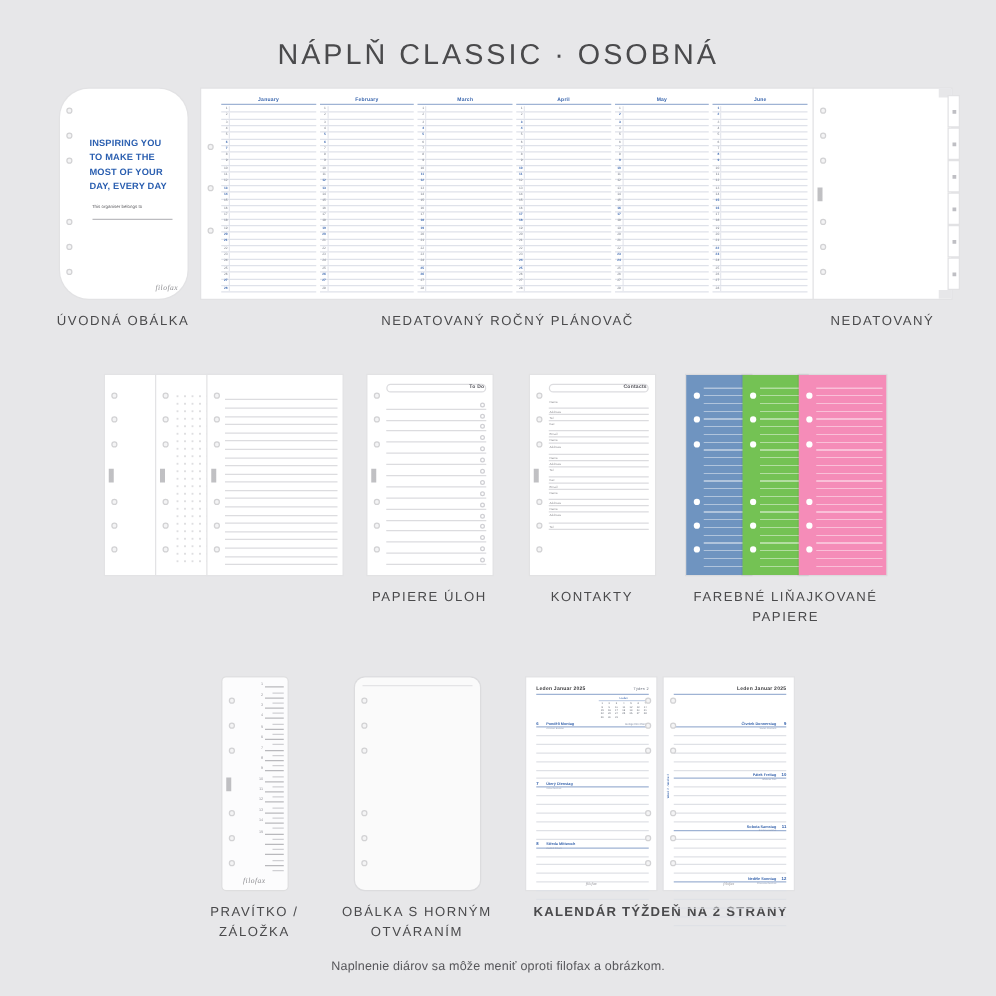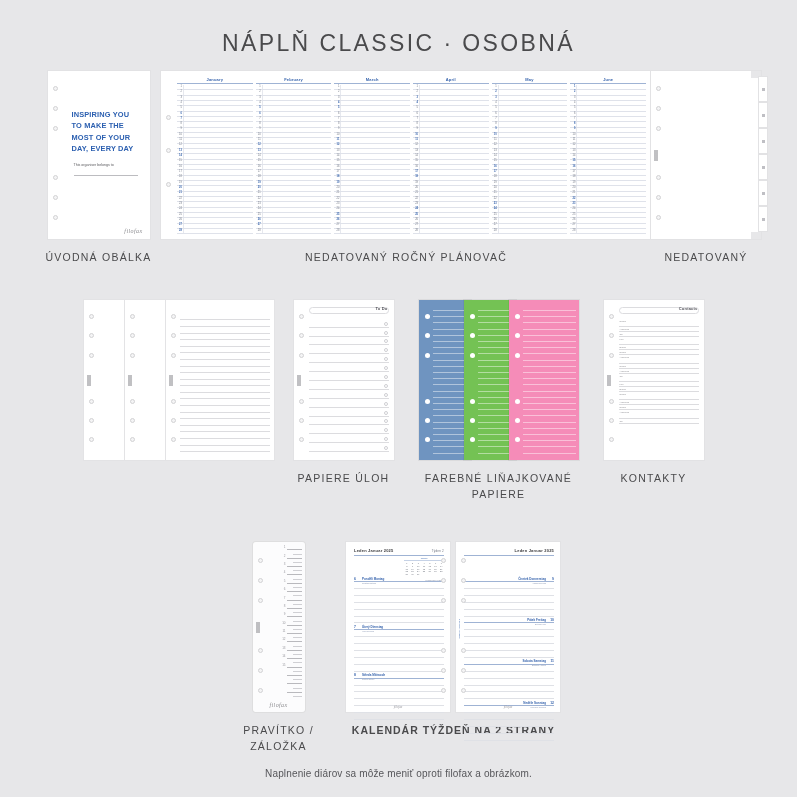--- a/index.html
+++ b/index.html
@@ -60,21 +60,21 @@
     font-style:italic; font-size:6px; color:#8c8c90; letter-spacing:.4px;
   }
   .spine-mark{
     position:absolute; left:3px; top:47%;
     width:4px;height:11px;
     background:linear-gradient(#8d8d92,#8d8d92);
     opacity:.55;
   }
 
   
-  .c-intro{ width:102px; height:168px; }
+  .c-intro{ width:102px; height:168px;border-radius:23px; }
   .c-intro .intro-text{
     position:absolute; left:24px; top:38px; right:10px;
     color:#2b5fb0; font-size:7.4px; line-height:1.55;
     font-weight:700; letter-spacing:.15px;
   }
   .c-intro .owner{
     position:absolute; left:26px; top:92px; width:62px;
     font-size:3.6px; color:#5a5a5e;
   }
   .c-intro .owner-line{
@@ -1126,20 +1126,90 @@
           <span class="hole h3"></span>
         <span class="hole h4"></span>
           <span class="hole h5"></span>
           <span class="hole h6"></span>
       </div>
       <div class="spine-mark"></div>
     </div>
     <div class="caption">PAPIERE ÚLOH</div>
   </div>
 
+  <div class="cell" style="width:130px">
+    <div class="paper c-contact">
+      <div class="sheet-head"></div>
+      <div class="sheet-title">Contacts</div>
+      <div class="cn-lines">
+          <div class="cl">
+            <span class="lbl">Name</span>
+          </div>
+          <div class="cl sub">
+            <span class="lbl">Address</span>
+          </div>
+          <div class="cl sub">
+            <span class="lbl">Tel</span>
+          </div>
+          <div class="cl">
+            <span class="lbl">Fax</span>
+          </div>
+          <div class="cl sub">
+            <span class="lbl">Email</span>
+          </div>
+          <div class="cl sub">
+            <span class="lbl">Name</span>
+          </div>
+          <div class="cl">
+            <span class="lbl">Address</span>
+          </div>
+          <div class="cl sub">
+            <span class="lbl">Name</span>
+          </div>
+          <div class="cl sub">
+            <span class="lbl">Address</span>
+          </div>
+          <div class="cl">
+            <span class="lbl">Tel</span>
+          </div>
+          <div class="cl sub">
+            <span class="lbl">Fax</span>
+          </div>
+          <div class="cl sub">
+            <span class="lbl">Email</span>
+          </div>
+          <div class="cl">
+            <span class="lbl">Name</span>
+          </div>
+          <div class="cl sub">
+            <span class="lbl">Address</span>
+          </div>
+          <div class="cl sub">
+            <span class="lbl">Name</span>
+          </div>
+          <div class="cl">
+            <span class="lbl">Address</span>
+          </div>
+          <div class="cl sub">
+            <span class="lbl">Tel</span>
+          </div>
+        </div>
+      <div class="holes">
+        <span class="hole h1"></span>
+          <span class="hole h2"></span>
+          <span class="hole h3"></span>
+        <span class="hole h4"></span>
+          <span class="hole h5"></span>
+          <span class="hole h6"></span>
+      </div>
+      <div class="spine-mark"></div>
+    </div>
+    <div class="caption">KONTAKTY</div>
+  </div>
+
   <div class="cell" style="width:180px">
     <div class="c-color">
       <div class="cp blue" style="background: rgb(111, 148, 192);">
         <div class="clines"></div>
         <span class="h h1"></span>
           <span class="h h2"></span>
           <span class="h h3"></span>
         <span class="h h4"></span>
           <span class="h h5"></span>
           <span class="h h6"></span>
@@ -1159,90 +1229,20 @@
           <span class="h h2"></span>
           <span class="h h3"></span>
         <span class="h h4"></span>
           <span class="h h5"></span>
           <span class="h h6"></span>
       </div>
     </div>
     <div class="caption">FAREBNÉ LIŇAJKOVANÉ
 PAPIERE</div>
   </div>
-
-  <div class="cell" style="width:130px">
-    <div class="paper c-contact">
-      <div class="sheet-head"></div>
-      <div class="sheet-title">Contacts</div>
-      <div class="cn-lines">
-          <div class="cl">
-            <span class="lbl">Name</span>
-          </div>
-          <div class="cl sub">
-            <span class="lbl">Address</span>
-          </div>
-          <div class="cl sub">
-            <span class="lbl">Tel</span>
-          </div>
-          <div class="cl">
-            <span class="lbl">Fax</span>
-          </div>
-          <div class="cl sub">
-            <span class="lbl">Email</span>
-          </div>
-          <div class="cl sub">
-            <span class="lbl">Name</span>
-          </div>
-          <div class="cl">
-            <span class="lbl">Address</span>
-          </div>
-          <div class="cl sub">
-            <span class="lbl">Name</span>
-          </div>
-          <div class="cl sub">
-            <span class="lbl">Address</span>
-          </div>
-          <div class="cl">
-            <span class="lbl">Tel</span>
-          </div>
-          <div class="cl sub">
-            <span class="lbl">Fax</span>
-          </div>
-          <div class="cl sub">
-            <span class="lbl">Email</span>
-          </div>
-          <div class="cl">
-            <span class="lbl">Name</span>
-          </div>
-          <div class="cl sub">
-            <span class="lbl">Address</span>
-          </div>
-          <div class="cl sub">
-            <span class="lbl">Name</span>
-          </div>
-          <div class="cl">
-            <span class="lbl">Address</span>
-          </div>
-          <div class="cl sub">
-            <span class="lbl">Tel</span>
-          </div>
-        </div>
-      <div class="holes">
-        <span class="hole h1"></span>
-          <span class="hole h2"></span>
-          <span class="hole h3"></span>
-        <span class="hole h4"></span>
-          <span class="hole h5"></span>
-          <span class="hole h6"></span>
-      </div>
-      <div class="spine-mark"></div>
-    </div>
-    <div class="caption">KONTAKTY</div>
-  </div>
 </div>
 
 <div class="row row3">
 
   <div class="cell" style="width:110px">
     <div class="c-ruler">
       <div class="holes">
         <span class="hole h1"></span>
           <span class="hole h2"></span>
           <span class="hole h3"></span>
@@ -1318,20 +1318,35 @@
           <div class="rtick"></div>
           <div class="rtick maj"></div>
           <div class="rtick"></div>
         </div>
       <div class="filofax" style="left:50%;right:auto;transform:translateX(-50%);bottom:4px">filofax</div>
     </div>
     <div class="caption">PRAVÍTKO /
 ZÁLOŽKA</div>
   </div>
 
+  <div class="cell" style="width:150px">
+    <div class="c-env">
+      <div class="flap"></div>
+      <div class="holes">
+        <span class="hole h1"></span>
+          <span class="hole h2"></span>
+          <span class="hole h3"></span>
+        <span class="hole h4"></span>
+          <span class="hole h5"></span>
+          <span class="hole h6"></span>
+      </div>
+    </div>
+    <div class="caption">OBÁLKA S HORNÝM
+OTVÁRANÍM</div>
+  </div>
 
   <div class="cell" style="width:240px">
     <div class="c-week">
 
       <div class="wpage">
         <div class="wk-head">
           <span>Leden Januar 2025</span>
           <span class="wn">Týden 2</span>
         </div>
         <div class="minical">

